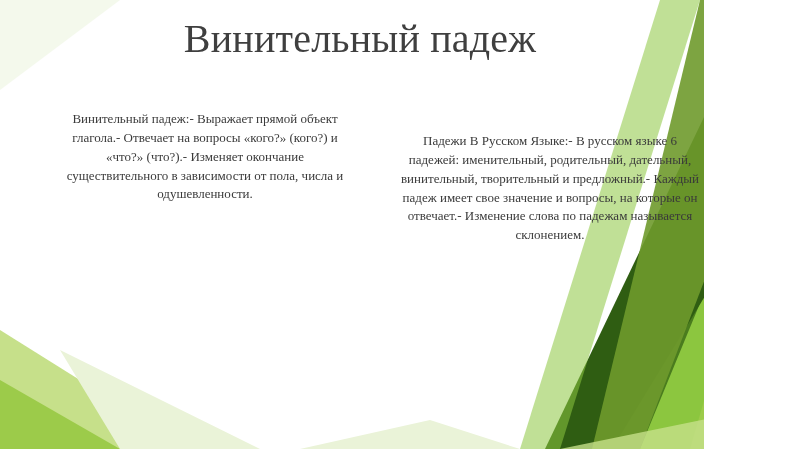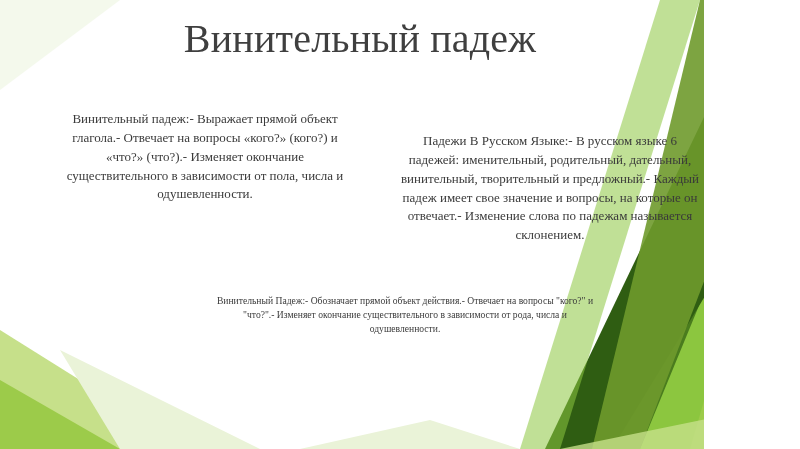--- a/index.html
+++ b/index.html
@@ -102,15 +102,14 @@
       <polygon points="0,0 120,0 0,90" fill="#f4f9ec"></polygon>
     </svg>
   </div>
 
   <div class="slide-title">Винительный падеж</div>
 
   <div class="body-text block-left">Винительный падеж:- Выражает прямой объект глагола.- Отвечает на вопросы «кого?» (кого?) и «что?» (что?).- Изменяет окончание существительного в зависимости от пола, числа и одушевленности.</div>
 
   <div class="body-text block-right">Падежи В Русском Языке:- В русском языке 6 падежей: именительный, родительный, дательный, винительный, творительный и предложный.- Каждый падеж имеет свое значение и вопросы, на которые он отвечает.- Изменение слова по падежам называется склонением.</div>
 
-  <div class="body-text block-bottom">Винительный Падеж:- Обозначает прямой объект действия.- Отвечает на вопросы "кого?" и "что?".- Изменяет окончание существительного в зависимости от рода, числа и одушевленности.</div>
 
 </div>
 
 </body></html>

